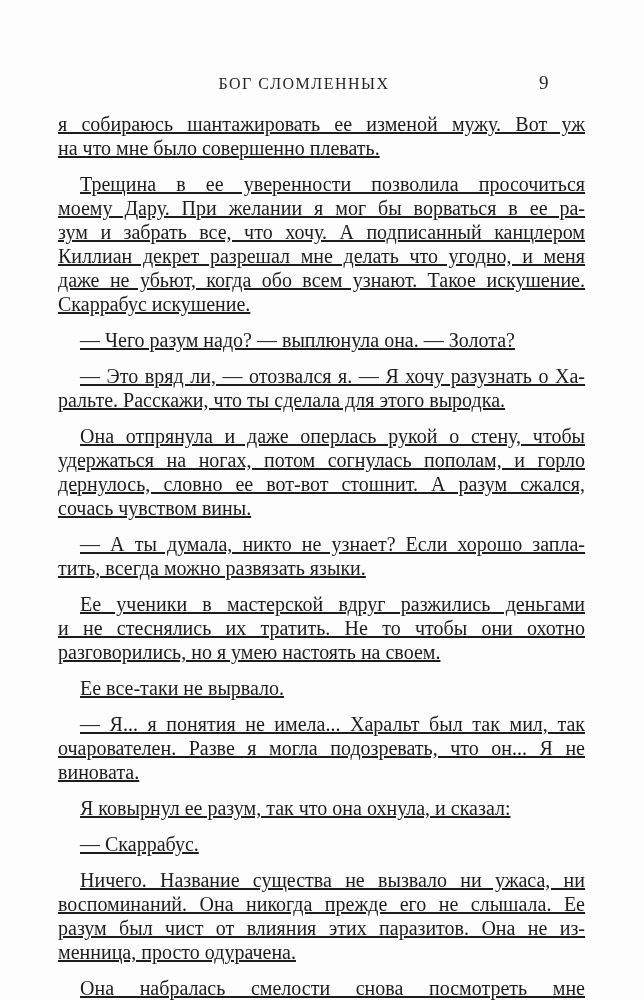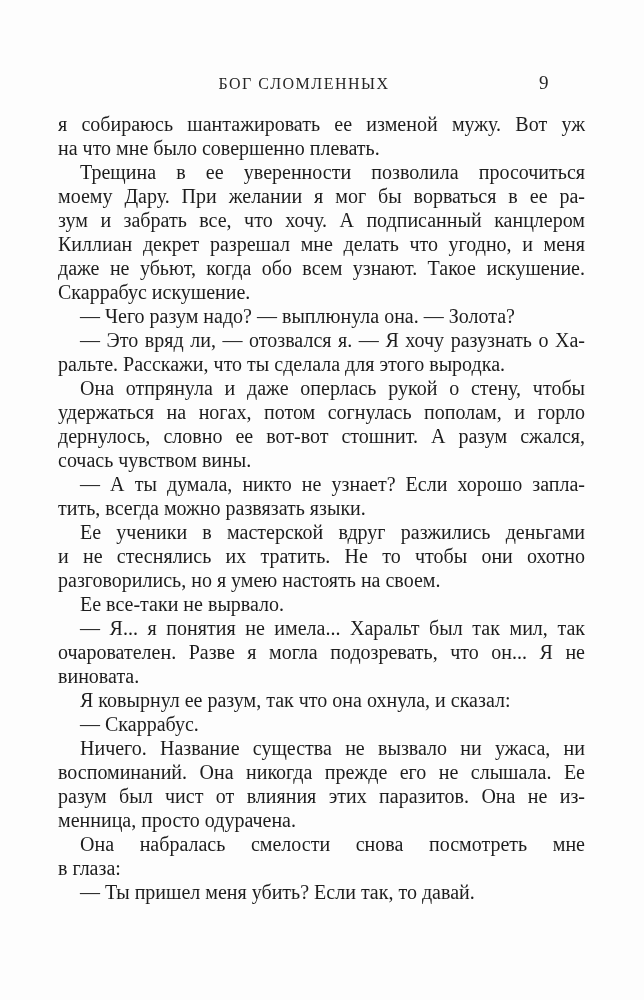--- a/index.html
+++ b/index.html
@@ -47,27 +47,29 @@
     top: 112px;
     width: 527px;
     font-size: 20px;
     line-height: 24px;
     color: #1d1d1d;
   }
   .line {
     text-align: justify;
     text-align-last: justify;
     white-space: normal;
+    text-decoration: underline;
   }
   .line.last {
     text-align: right;
     text-align-last: left;
   }
   .line.indent {
     text-indent: 22px;
+    margin-top: 12px;
   }
 </style>
 </head>
 <body>
 
 <div class="page">
   <div class="header">
     <span class="running-title">БОГ СЛОМЛЕННЫХ</span>
     <span class="folio">9</span>
   </div>

